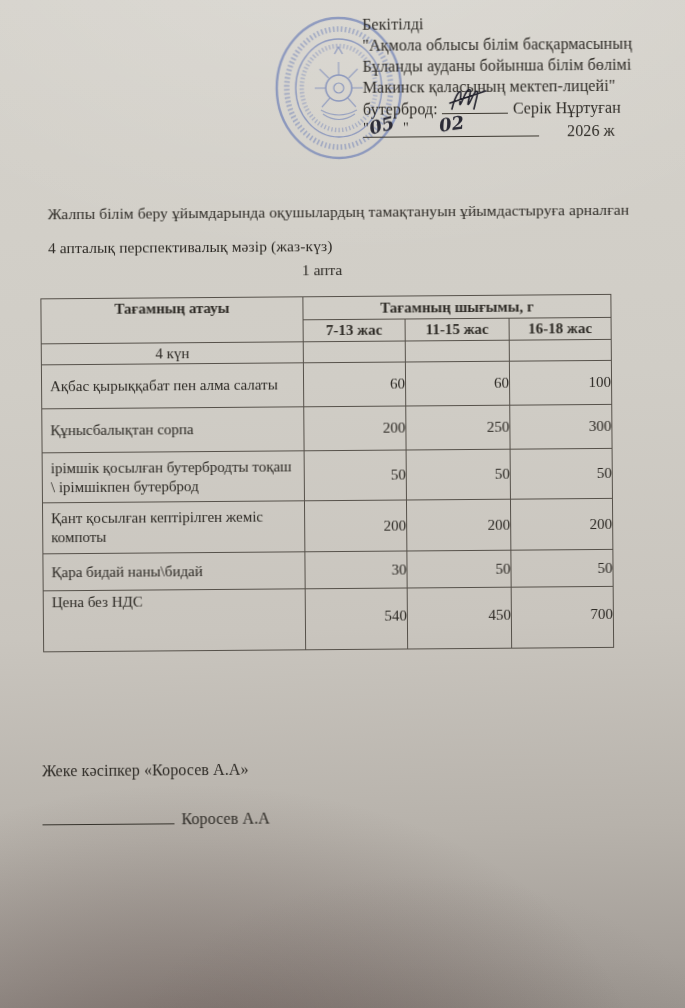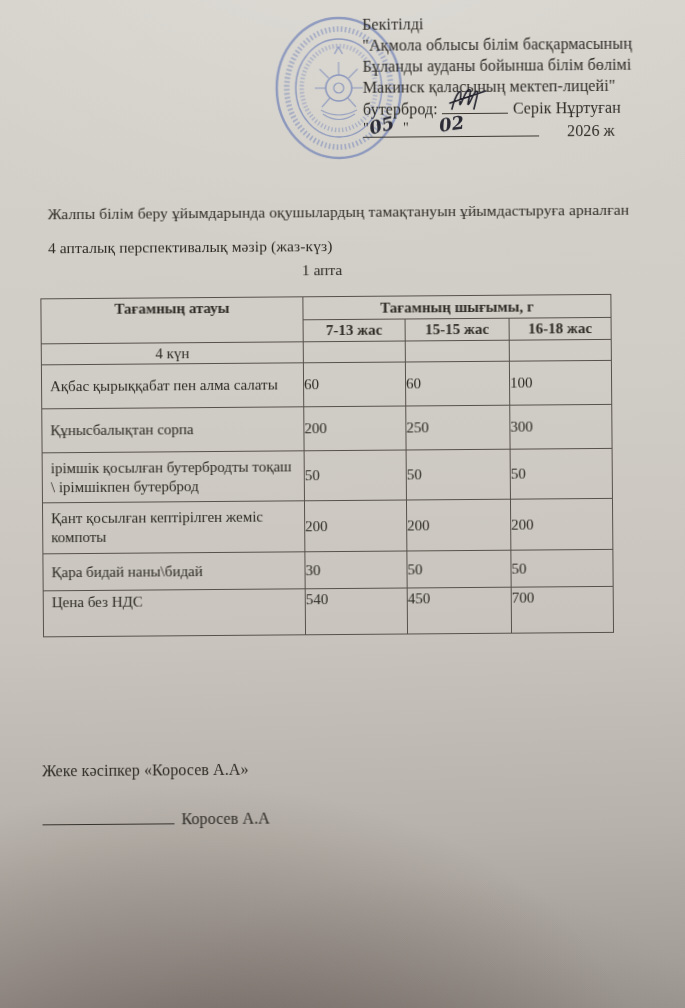--- a/index.html
+++ b/index.html
@@ -53,23 +53,23 @@
   tr.h1 td{height:22px;}
   tr.h2 td{height:21px;}
   tr.dayrow td{height:20px;}
   tr.dayrow .day{text-align:center;}
   tr.r1 td,tr.r2 td{height:39px;}
   tr.r3 td{height:45px;}
   tr.r4 td{height:46px;}
   tr.r5 td{height:32px;}
   tr.r6 td{height:41px;vertical-align:top;}
   tr.r6 .name{padding-top:2px;}
-  tr.r6 .val{padding-top:2px;}
+  tr.r6 .val{padding-top:19px;}
   td.name{text-align:left;padding:2px 6px 2px 8px !important;line-height:19px;}
-  td.val{text-align:left;vertical-align:middle;}
+  td.val{text-align:right;vertical-align:middle;}
 
   
   .footer{position:absolute;left:40px;top:760px;font-size:16px;letter-spacing:0.1px;}
   .f2{margin-top:31px;}
   .f-underline{display:inline-block;width:132px;height:13px;border-bottom:1.3px solid #35322b;
                margin-right:7px;vertical-align:baseline;}
 </style>
 </head>
 <body>
 
@@ -134,21 +134,21 @@
         <col style="width:104px">
         <col style="width:102px">
       </colgroup>
     <tbody>
         <tr class="h1">
       <td class="hdr c1h" rowspan="2">Тағамның атауы</td>
       <td class="hdr" colspan="3">Тағамның шығымы, г</td>
     </tr>
     <tr class="h2">
       <td class="hdr">7-13 жас</td>
-      <td class="hdr">15-15 жас</td>
+      <td class="hdr">11-15 жас</td>
       <td class="hdr">16-18 жас</td>
     </tr>
     <tr class="dayrow">
       <td class="day">4 күн</td>
       <td></td>
       <td></td>
       <td></td>
     </tr>
     <tr class="r1">
       <td class="name">Ақбас қырыққабат пен алма салаты</td>

